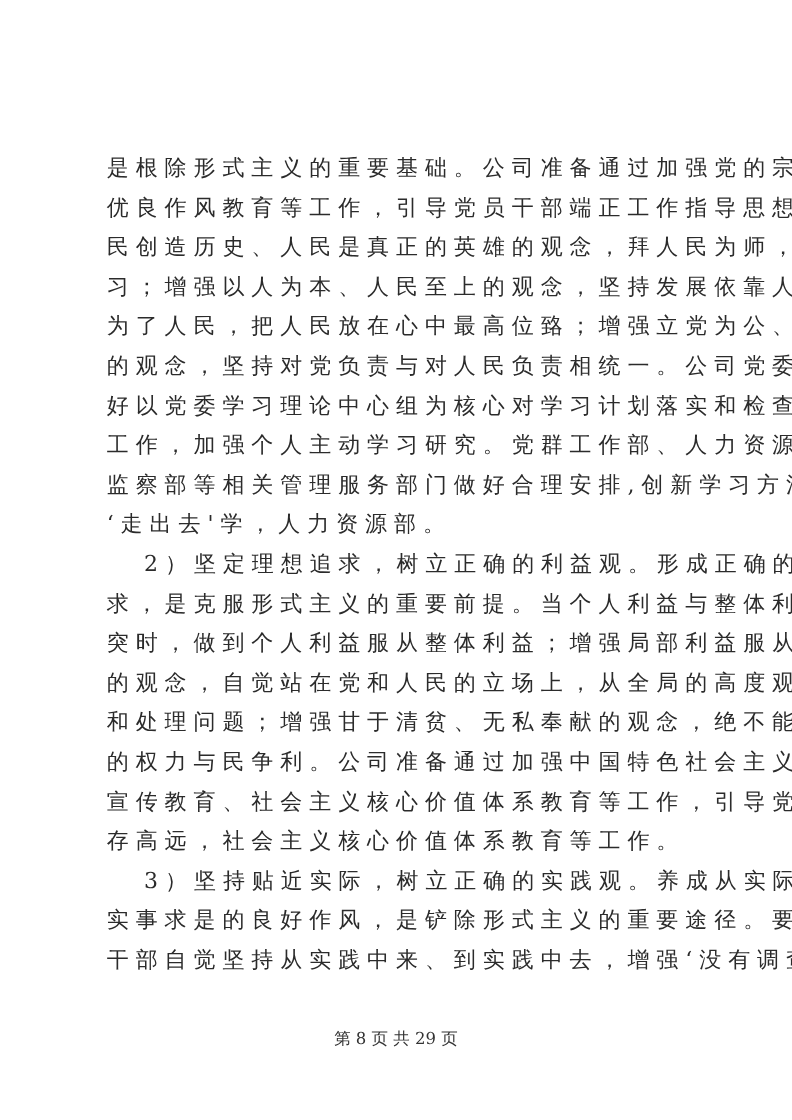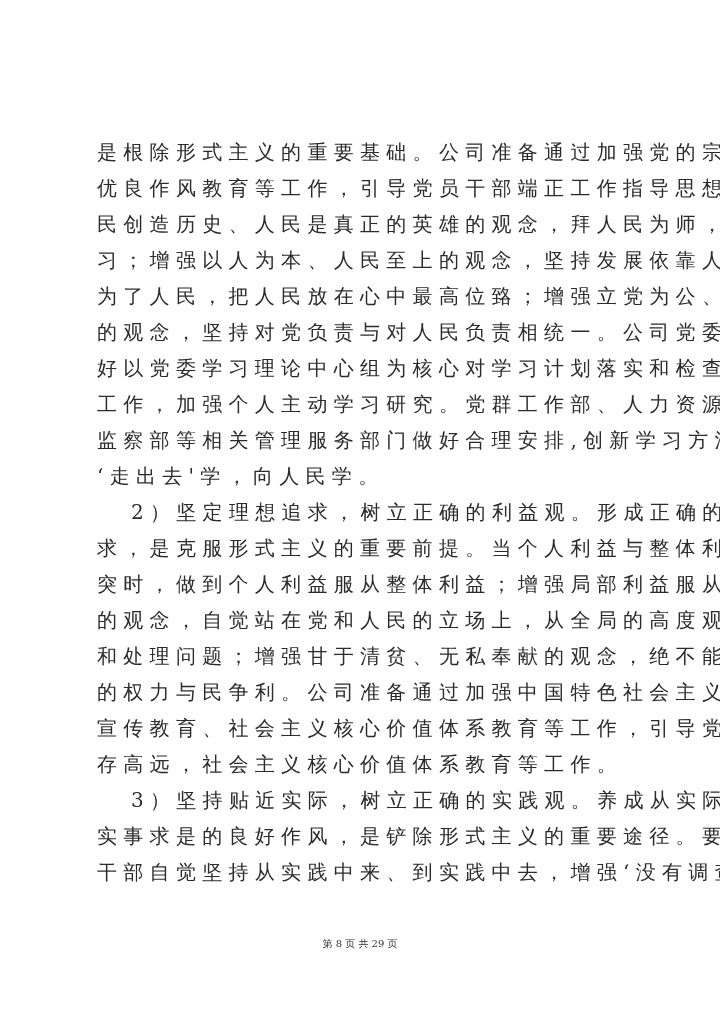--- a/index.html
+++ b/index.html
@@ -37,40 +37,40 @@
   }
   .line.indent {
     padding-left: 34px;
   }
   .footer {
     position: absolute;
     left: 0;
     top: 934px;
     width: 720px;
     text-align: center;
-    font-size: 10px;
+    font-size: 15px;
     line-height: 20px;
     color: #333333;
   }
 </style>
 </head>
 <body>
 
 <div class="page">
   <div class="body-text">
     <div class="line">是根除形式主义的重要基础。公司准备通过加强党的宗旨教育和</div>
     <div class="line">优良作风教育等工作，引导党员干部端正工作指导思想，增强人</div>
     <div class="line">民创造历史、人民是真正的英雄的观念，拜人民为师，向人民学</div>
     <div class="line">习；增强以人为本、人民至上的观念，坚持发展依靠人民、发展</div>
     <div class="line">为了人民，把人民放在心中最高位臵；增强立党为公、执政为民</div>
     <div class="line">的观念，坚持对党负责与对人民负责相统一。公司党委要负责抓</div>
     <div class="line">好以党委学习理论中心组为核心对学习计划落实和检查的各项</div>
     <div class="line">工作，加强个人主动学习研究。党群工作部、人力资源部、审计</div>
     <div class="line">监察部等相关管理服务部门做好合理安排,创新学习方法和形式,</div>
-    <div class="line">‘走出去'学，向人民学。</div>
+    <div class="line">‘走出去'学，人力资源部。</div>
     <div class="line indent">2）坚定理想追求，树立正确的利益观。形成正确的价值追</div>
     <div class="line">求，是克服形式主义的重要前提。当个人利益与整体利益发生冲</div>
     <div class="line">突时，做到个人利益服从整体利益；增强局部利益服从全局利益</div>
     <div class="line">的观念，自觉站在党和人民的立场上，从全局的高度观察、思考</div>
     <div class="line">和处理问题；增强甘于清贫、无私奉献的观念，绝不能利用手中</div>
     <div class="line">的权力与民争利。公司准备通过加强中国特色社会主义和中国梦</div>
     <div class="line">宣传教育、社会主义核心价值体系教育等工作，引导党员干部志</div>
     <div class="line">存高远，社会主义核心价值体系教育等工作。</div>
     <div class="line indent">3）坚持贴近实际，树立正确的实践观。养成从实际出发、</div>
     <div class="line">实事求是的良好作风，是铲除形式主义的重要途径。要引导党员</div>

